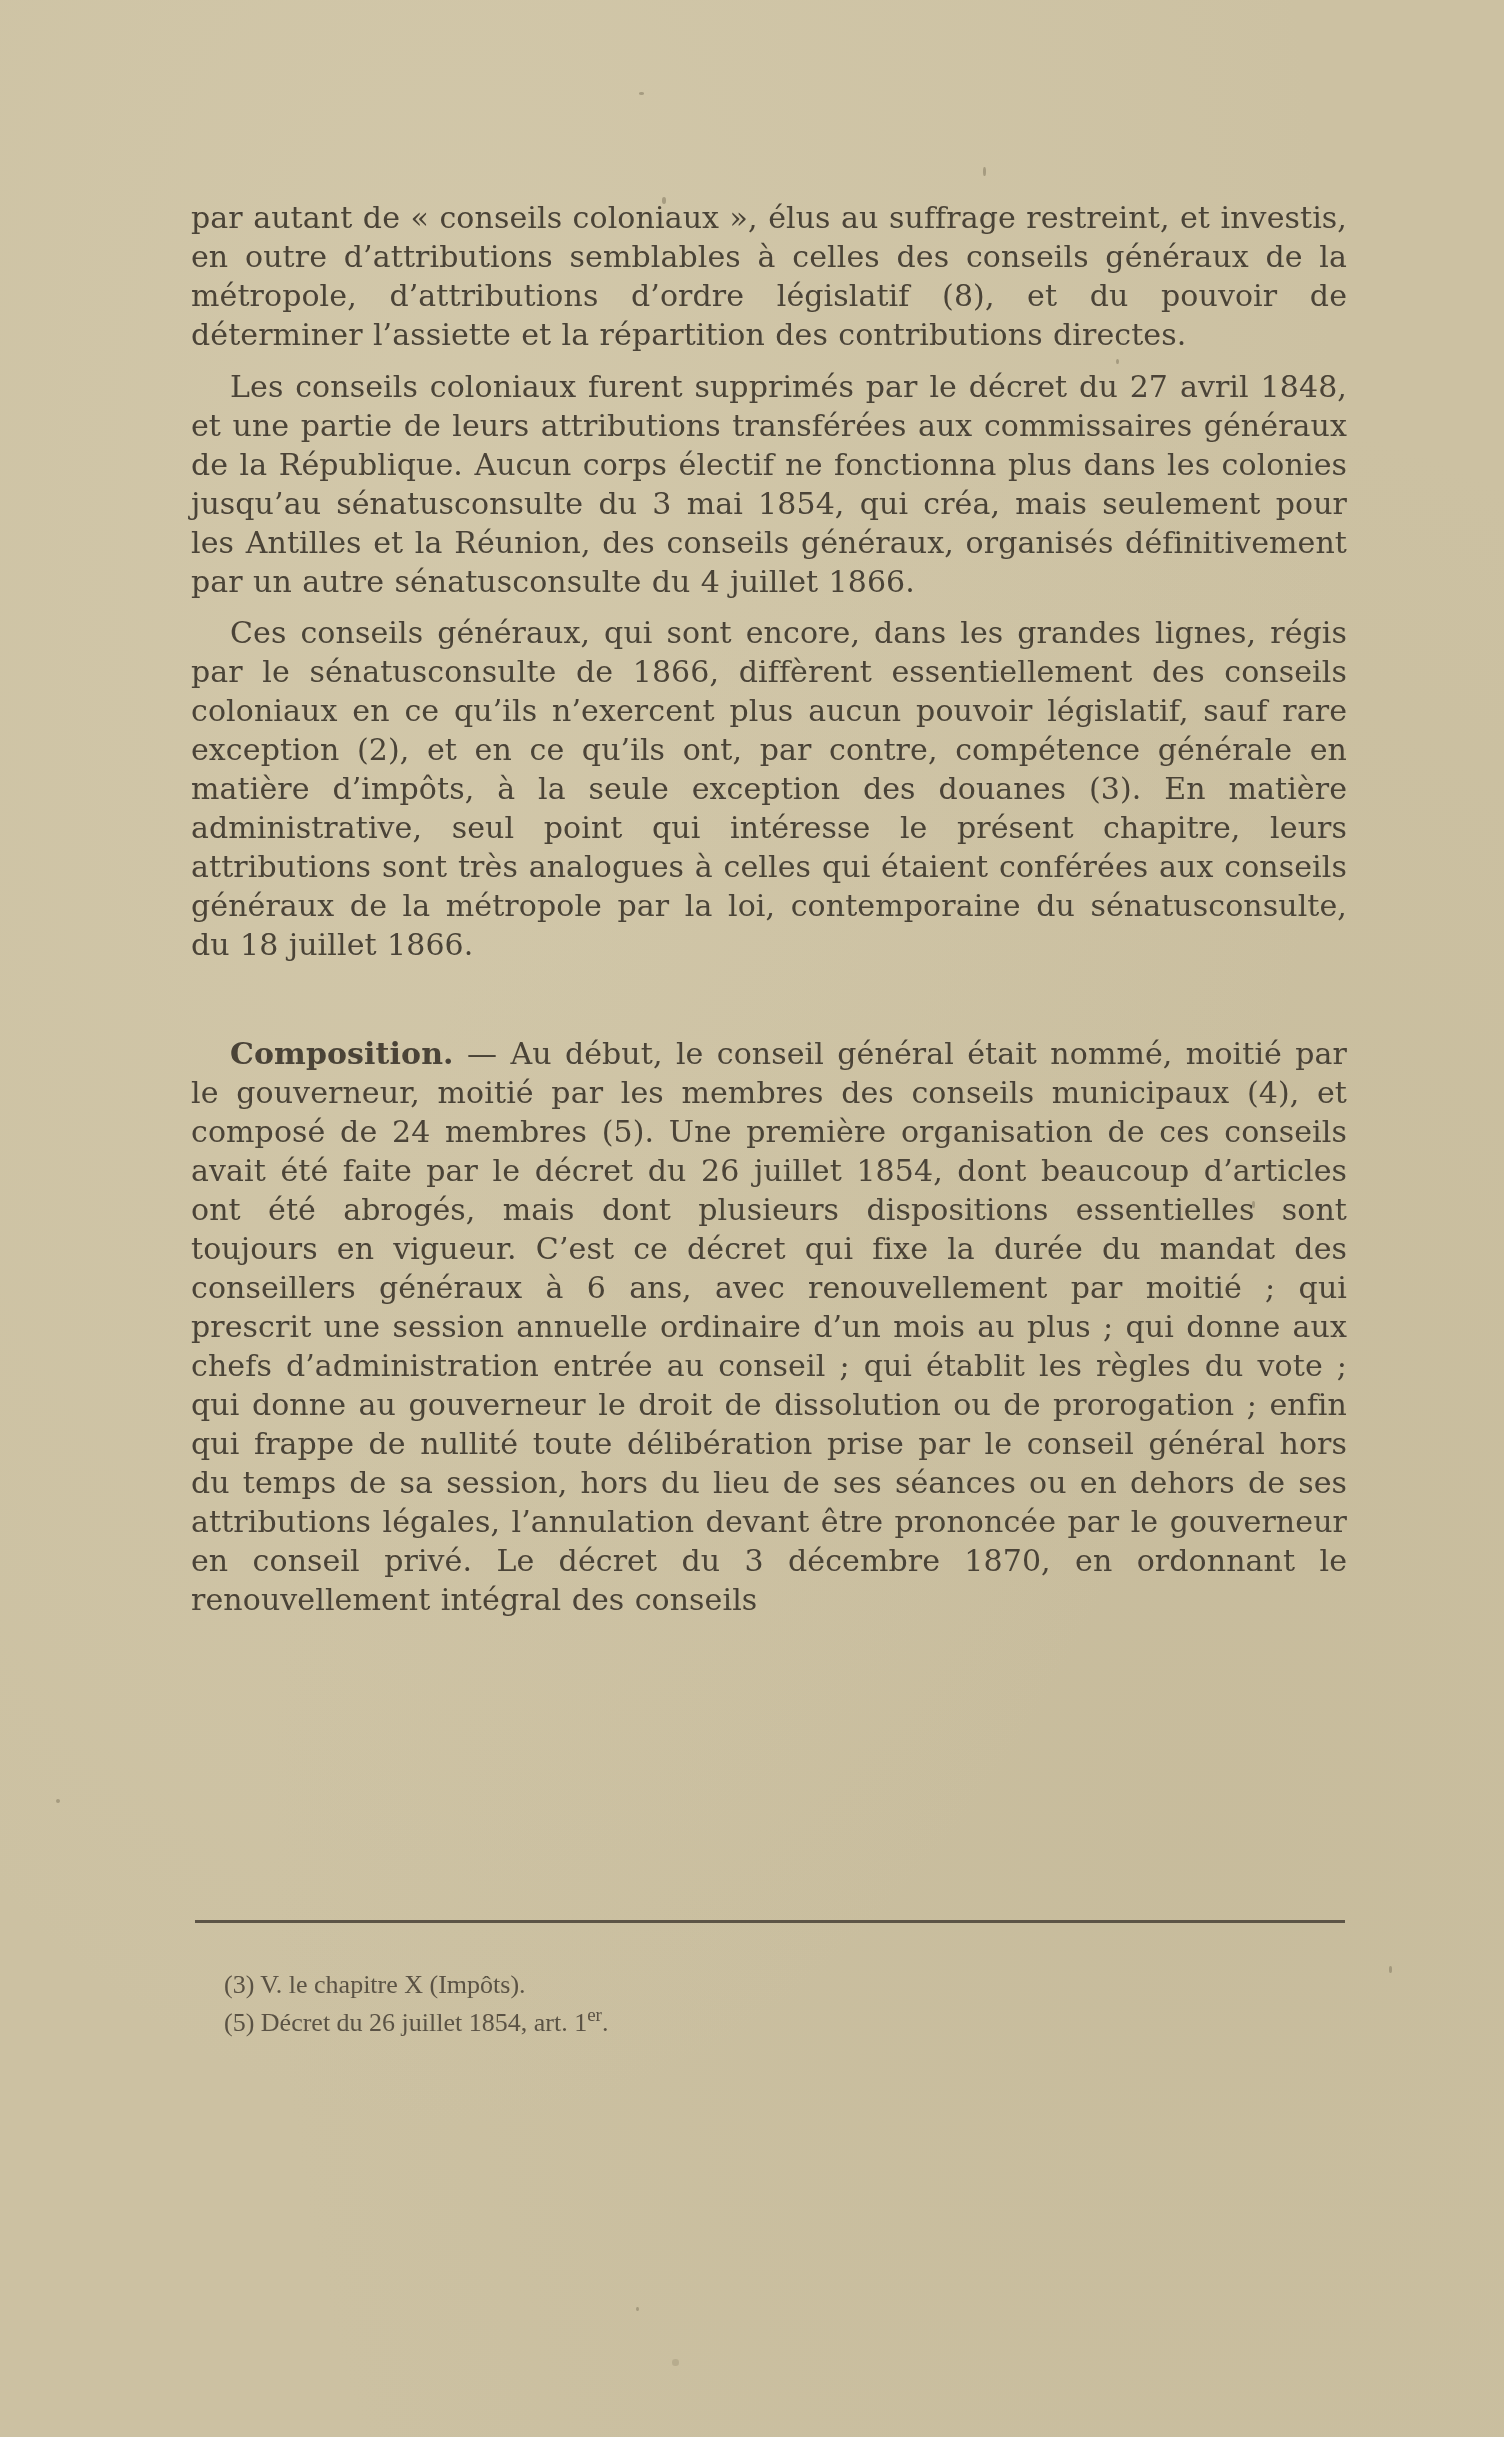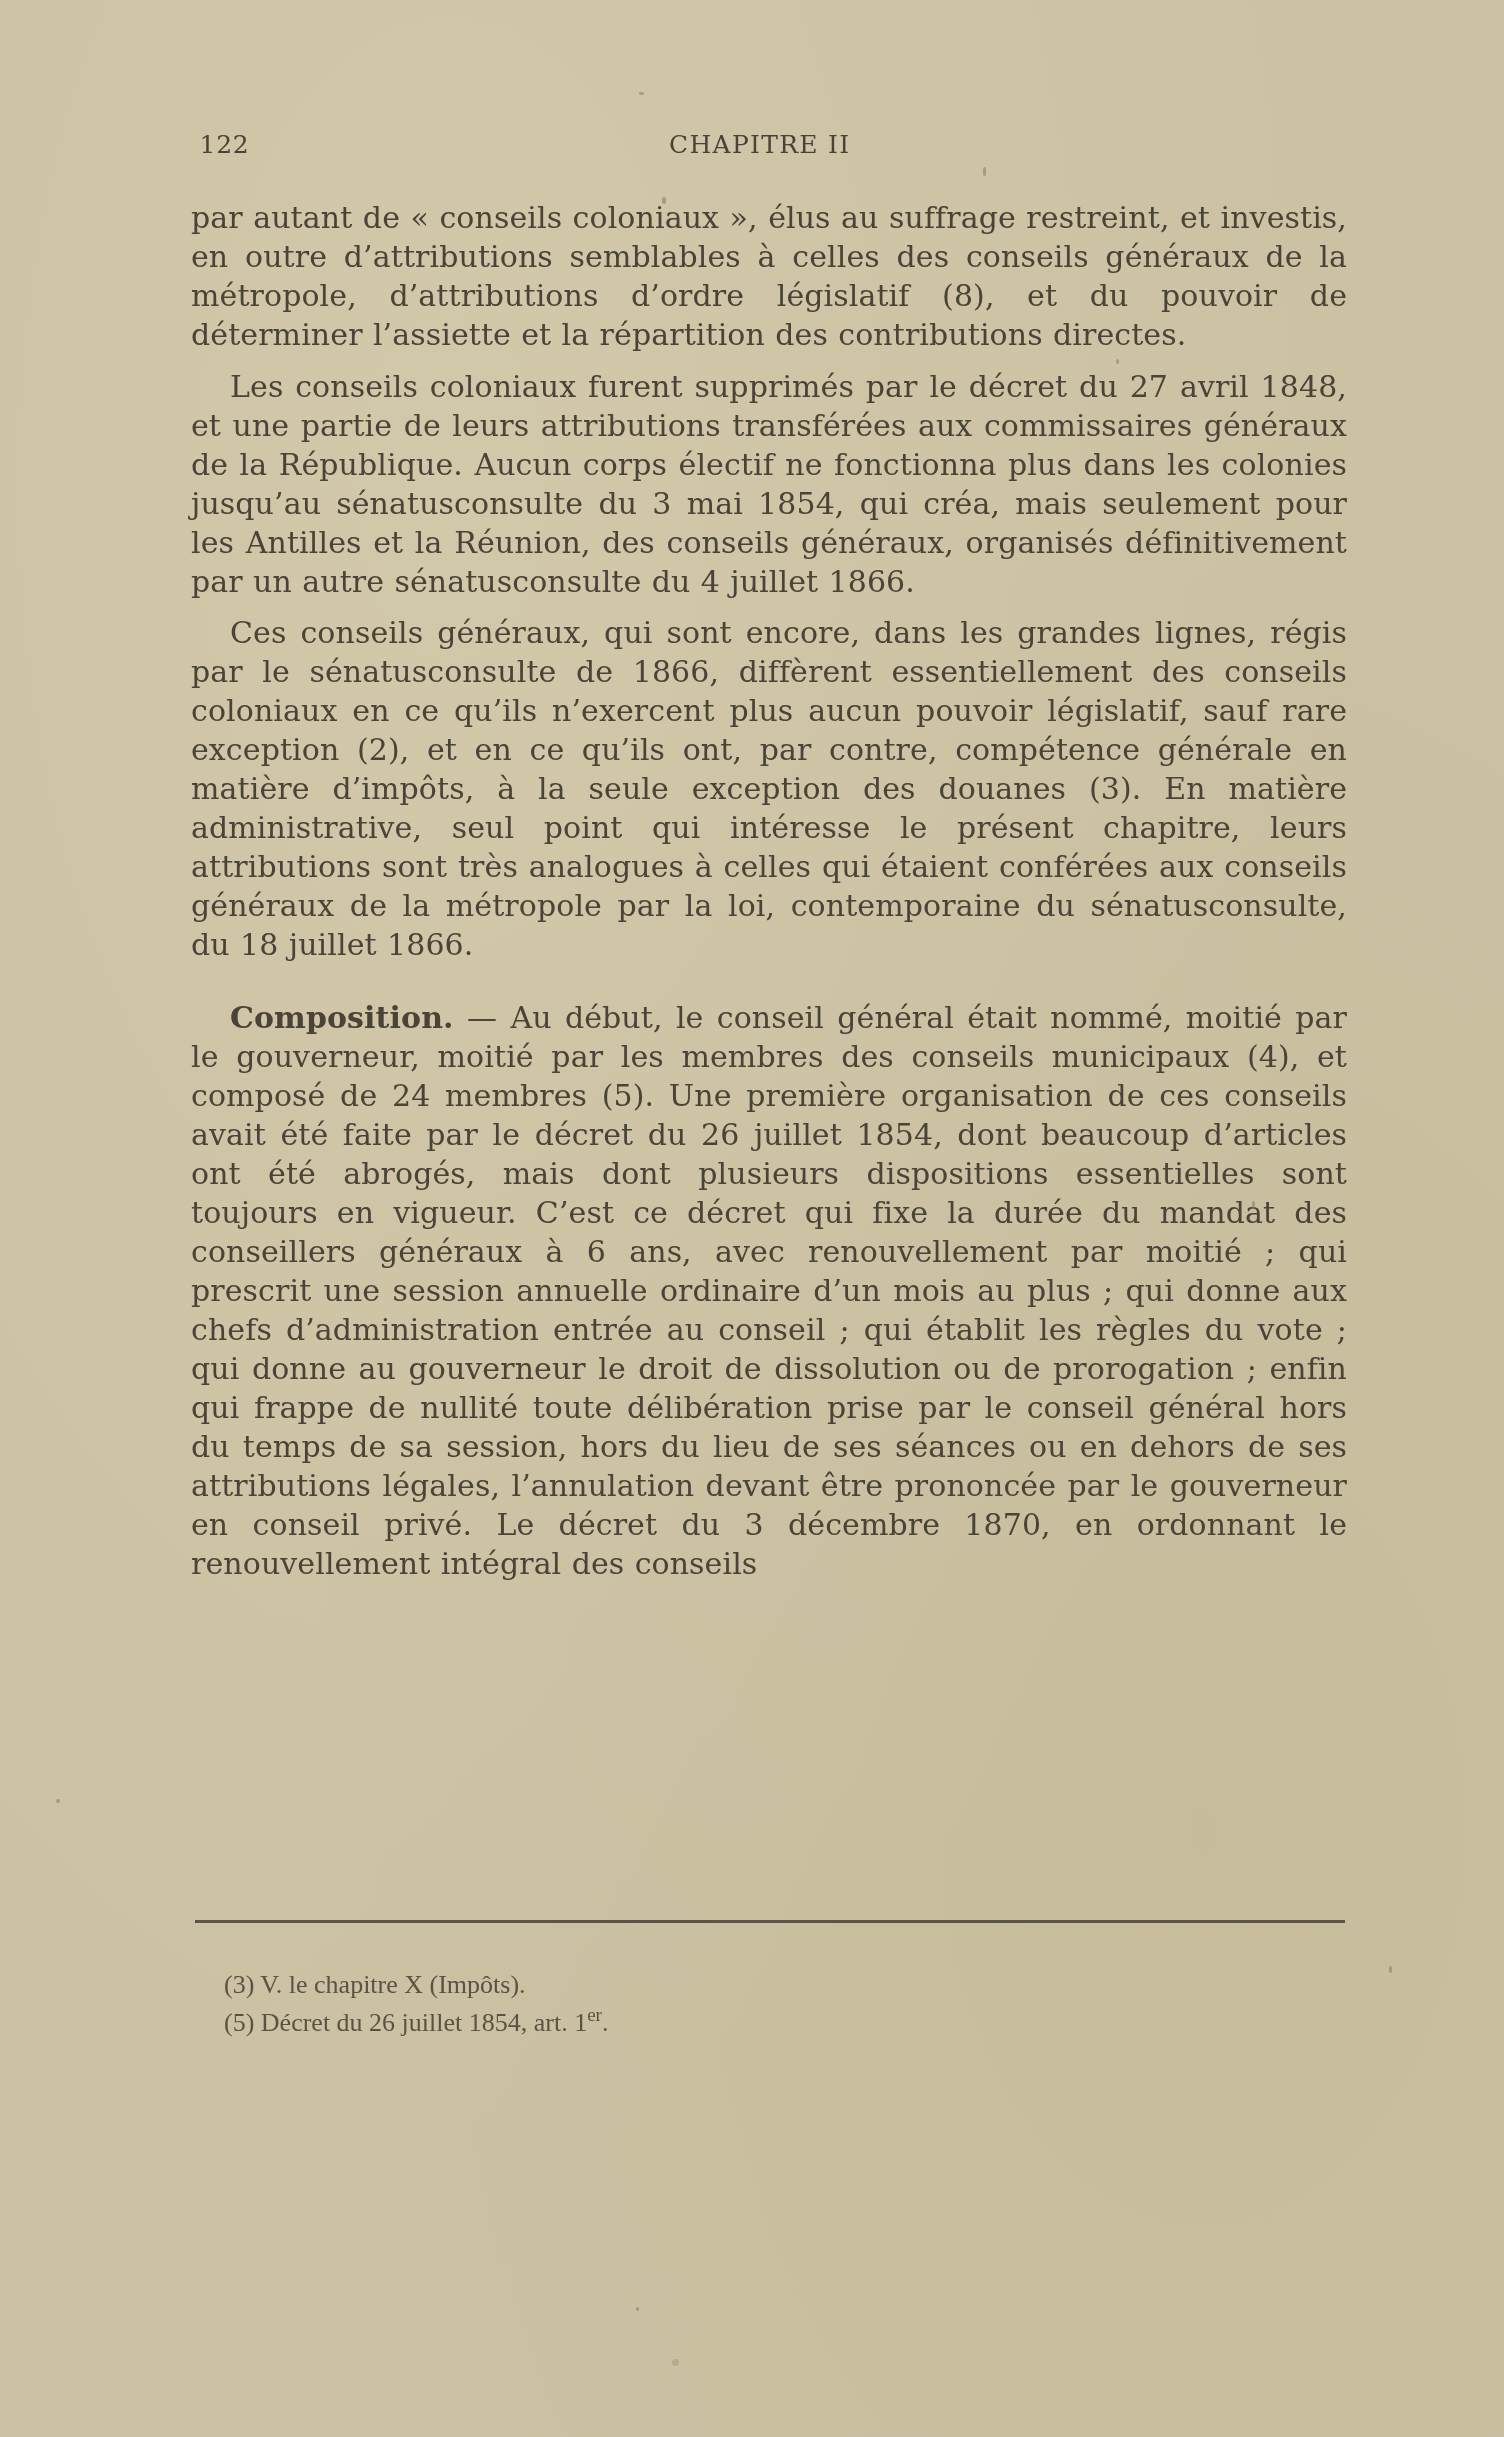--- a/index.html
+++ b/index.html
@@ -61,21 +61,21 @@
       text-indent: 39px;
       hyphens: manual;
     }
     .body-text p.no-indent {
       text-indent: 0;
     }
     .body-text p + p {
       margin-top: 12.5px;
     }
     .body-text p.section-start {
-      margin-top: 34px;
+      margin-top: 70px;
     }
     .section-heading {
       font-weight: bold;
     }
     .footnote-rule {
       position: absolute;
       left: 195px;
       top: 1920px;
       width: 1150px;
       height: 2.6px;
@@ -105,24 +105,20 @@
       background: #8a8068;
       border-radius: 50%;
       opacity: 0.6;
     }
   </style>
 </head>
 <body>
 
 <div class="page">
 
-  <div class="running-head">
-    <span class="page-number">122</span>
-    <span class="chapter-title">CHAPITRE II</span>
-  </div>
 
   <div class="body-text">
     <p class="no-indent">par autant de « conseils coloniaux », élus au suffrage restreint, et investis, en outre d’attributions semblables à celles des conseils généraux de la métropole, d’attributions d’ordre législatif (8), et du pouvoir de déterminer l’assiette et la répartition des contributions directes.</p>
     <p>Les conseils coloniaux furent supprimés par le décret du 27 avril 1848, et une partie de leurs attributions transférées aux commissaires généraux de la République. Aucun corps électif ne fonctionna plus dans les colonies jusqu’au sénatusconsulte du 3 mai 1854, qui créa, mais seulement pour les Antilles et la Réunion, des conseils généraux, organisés définitivement par un autre sénatusconsulte du 4 juillet 1866.</p>
     <p>Ces conseils généraux, qui sont encore, dans les grandes lignes, régis par le sénatusconsulte de 1866, diffèrent essentiellement des conseils coloniaux en ce qu’ils n’exercent plus aucun pouvoir législatif, sauf rare exception (2), et en ce qu’ils ont, par contre, compétence générale en matière d’impôts, à la seule exception des douanes (3). En matière administrative, seul point qui intéresse le présent chapitre, leurs attributions sont très analogues à celles qui étaient conférées aux conseils généraux de la métropole par la loi, contemporaine du sénatusconsulte, du 18 juillet 1866.</p>
     <p class="section-start"><span class="section-heading">Composition.</span><span> — </span><span>Au début, le conseil général était nommé, moitié par le gouverneur, moitié par les membres des conseils municipaux (4), et composé de 24 membres (5). Une première organisation de ces conseils avait été faite par le décret du 26 juillet 1854, dont beaucoup d’articles ont été abrogés, mais dont plusieurs dispositions essentielles sont toujours en vigueur. C’est ce décret qui fixe la durée du mandat des conseillers généraux à 6 ans, avec renouvellement par moitié ; qui prescrit une session annuelle ordinaire d’un mois au plus ; qui donne aux chefs d’administration entrée au conseil ; qui établit les règles du vote ; qui donne au gouverneur le droit de dissolution ou de prorogation ; enfin qui frappe de nullité toute délibération prise par le conseil général hors du temps de sa session, hors du lieu de ses séances ou en dehors de ses attributions légales, l’annulation devant être prononcée par le gouverneur en conseil privé. Le décret du 3 décembre 1870, en ordonnant le renouvellement intégral des conseils</span></p>
   </div>
 
   <div class="footnote-rule"></div>
 

